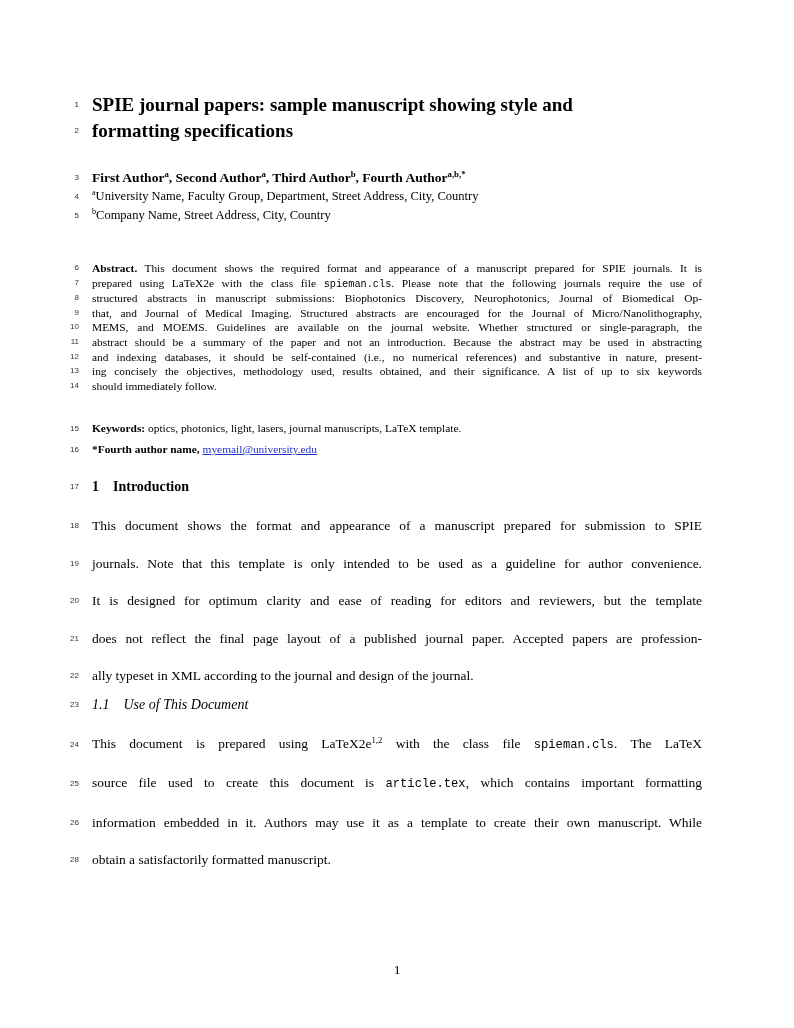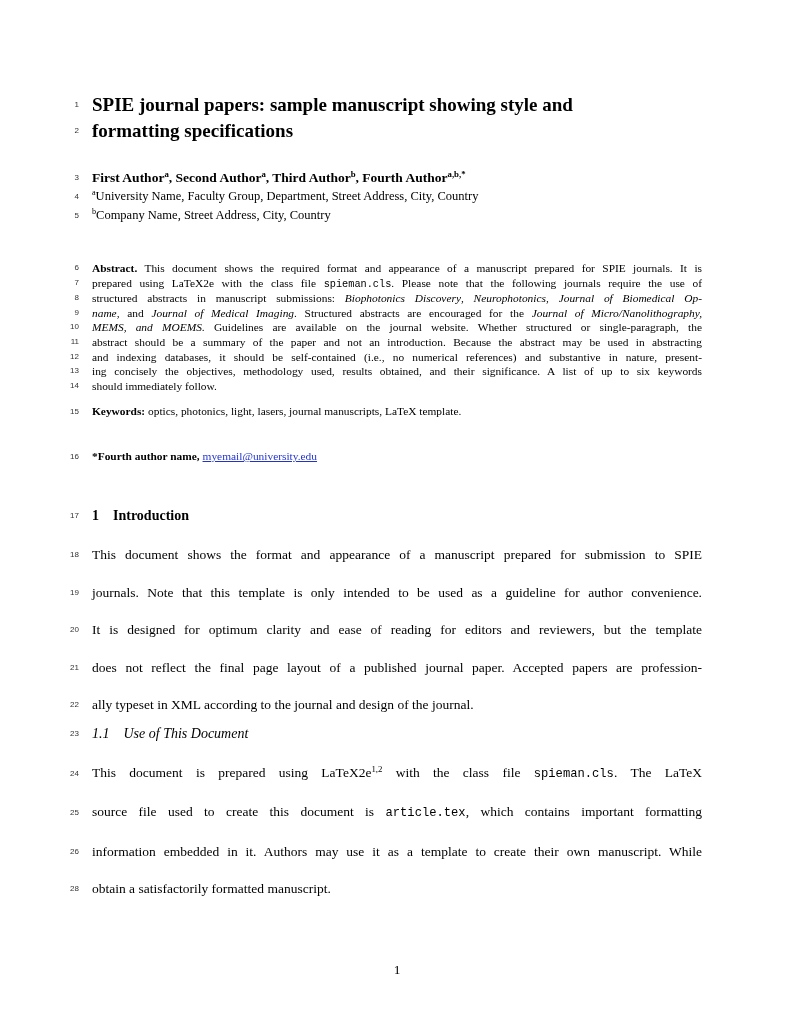--- a/index.html
+++ b/index.html
@@ -47,38 +47,38 @@
 
   .authors { margin-top: 24px; font-size: 13.5px; font-weight: bold; }
   .authors .line { line-height: 19px; }
 
   .affiliations { font-size: 12.5px; }
   .affiliations .line { line-height: 19px; }
 
   .abstract { margin-top: 36px; font-size: 11.4px; }
   .abstract .line { line-height: 14.6px; }
 
-  .keywords { margin-top: 11px; font-size: 11.4px; }
+  .keywords { margin-top: 28px; font-size: 11.4px; }
   .keywords .line { line-height: 15px; }
 
-  .footnote { margin-top: 30px; font-size: 11.4px; }
+  .footnote { margin-top: 6px; font-size: 11.4px; }
   .footnote .line { line-height: 15px; }
 
-  .section { margin-top: 42px; font-size: 14px; font-weight: bold; }
+  .section { margin-top: 20px; font-size: 14px; font-weight: bold; }
   .section .line { line-height: 20px; }
 
   .para { margin-top: 10px; font-size: 13.5px; }
   .para .line { line-height: 37.5px; }
 
   .subsection { font-size: 14px; font-style: italic; }
   .subsection .line { line-height: 20px; }
 
   
   .seg-b { font-weight: bold; }
-  .seg-i { font-style: italic; }
+  .seg-i { }
   .seg-m { font-family: "Liberation Mono", monospace; font-size: 0.9em; }
   .seg-sup { vertical-align: super; font-size: 0.65em; line-height: 0; }
   .seg-link {
     color: var(--link-color, #2233cc);
     text-decoration: underline;
     cursor: pointer;
     text-align: right;
   }
 
   .page-number {
@@ -129,21 +129,21 @@
         <div class="line just">
           <span class="lineno">7</span>
           <span class="linetext"><span class="seg-n">prepared using LaTeX2e with the class file </span><span class="seg-m">spieman.cls</span><span class="seg-n">. Please note that the following journals require the use of</span></span>
         </div>
         <div class="line just">
           <span class="lineno">8</span>
           <span class="linetext"><span class="seg-n">structured abstracts in manuscript submissions: </span><span class="seg-i">Biophotonics Discovery</span><span class="seg-n">, </span><span class="seg-i">Neurophotonics</span><span class="seg-n">, </span><span class="seg-i">Journal of Biomedical Op-</span></span>
         </div>
         <div class="line just">
           <span class="lineno">9</span>
-          <span class="linetext"><span class="seg-i">name</span><span class="seg-n">, and </span><span class="seg-i">Journal of Medical Imaging</span><span class="seg-n">. Structured abstracts are encouraged for the </span><span class="seg-i">Journal of Micro/Nanolithography,</span></span>
+          <span class="linetext"><span class="seg-i">that</span><span class="seg-n">, and </span><span class="seg-i">Journal of Medical Imaging</span><span class="seg-n">. Structured abstracts are encouraged for the </span><span class="seg-i">Journal of Micro/Nanolithography,</span></span>
         </div>
         <div class="line just">
           <span class="lineno">10</span>
           <span class="linetext"><span class="seg-i">MEMS, and MOEMS</span><span class="seg-n">. Guidelines are available on the journal website. Whether structured or single-paragraph, the</span></span>
         </div>
         <div class="line just">
           <span class="lineno">11</span>
           <span class="linetext"><span class="seg-n">abstract should be a summary of the paper and not an introduction. Because the abstract may be used in abstracting</span></span>
         </div>
         <div class="line just">

